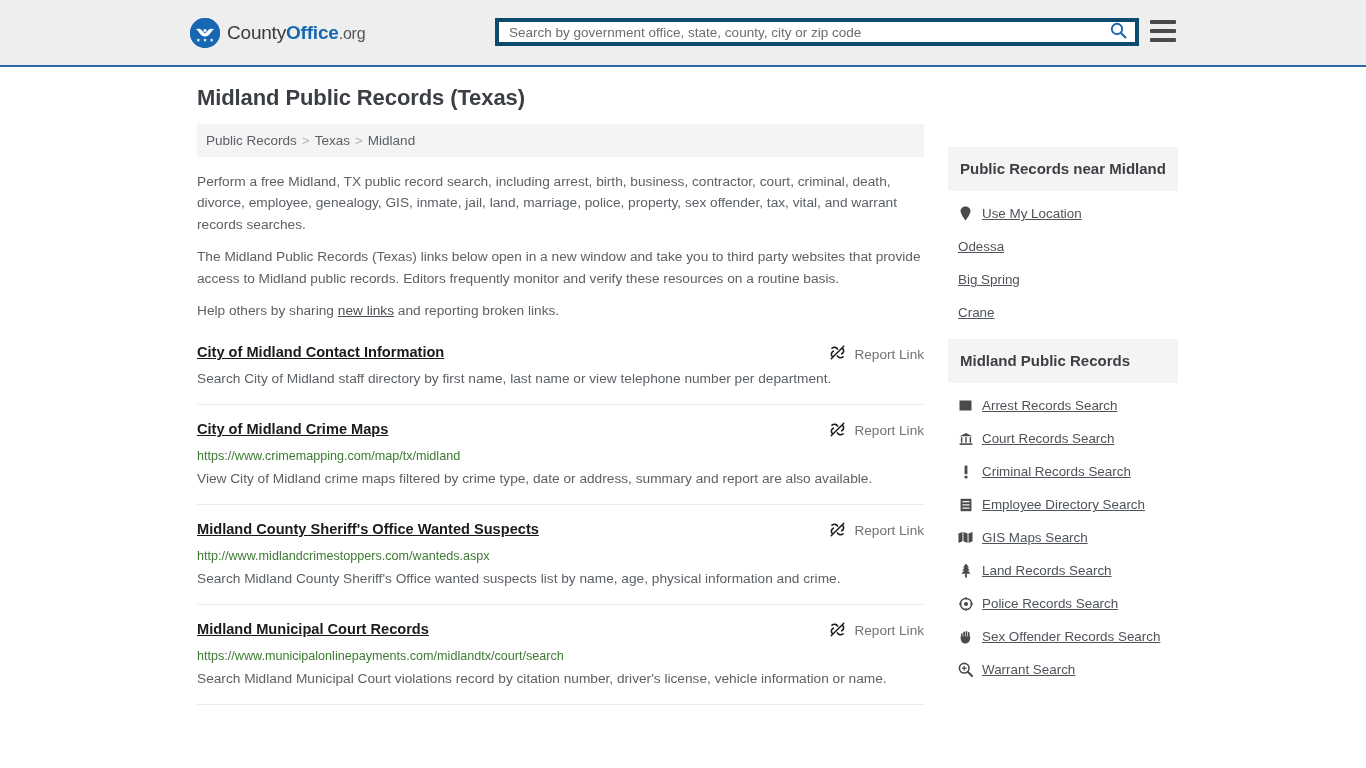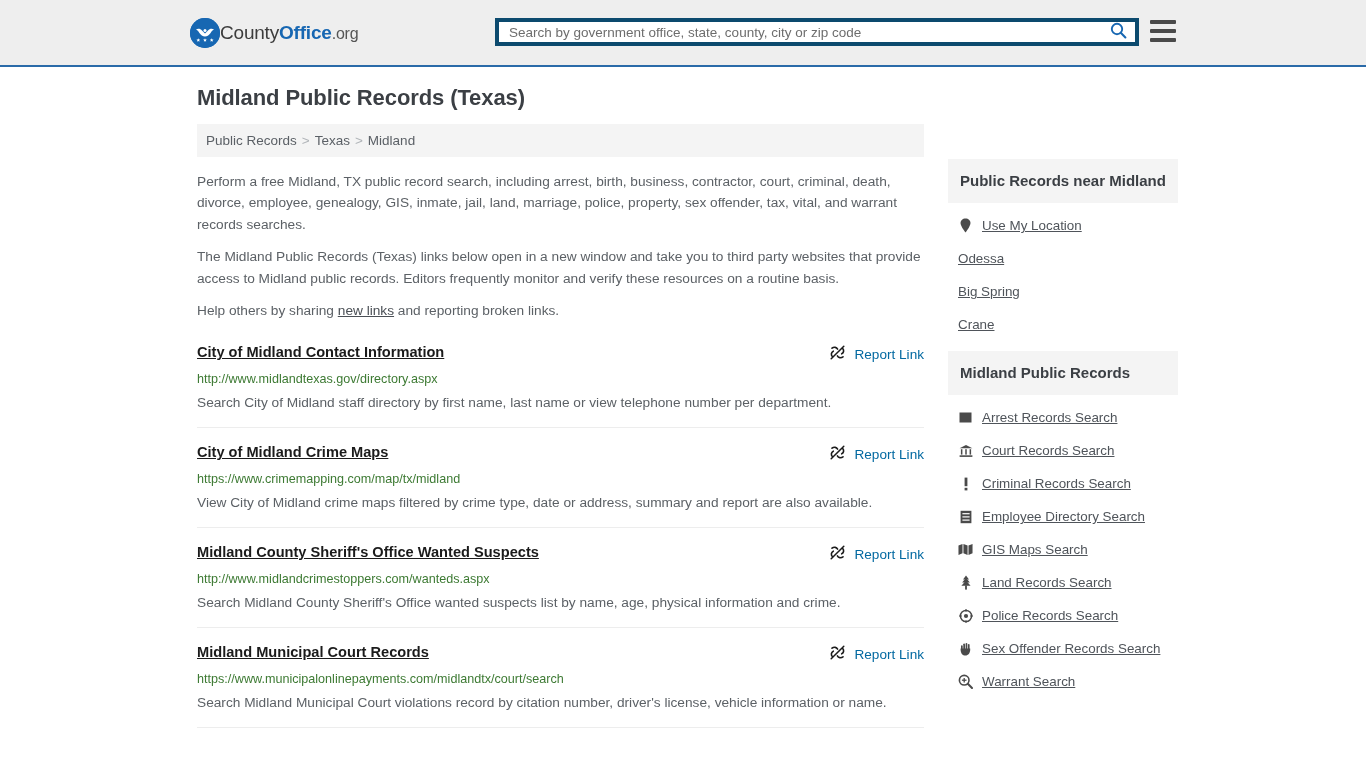--- a/index.html
+++ b/index.html
@@ -19,21 +19,21 @@
     display: flex;
     align-items: center;
     position: relative;
   }
   .logo-wrap {
     position: absolute;
     left: 190px;
     top: 18px;
     display: flex;
     align-items: center;
-    gap: 0;
+    gap: 7px;
     text-decoration: none;
   }
   .logo-mark {
     width: 30px; height: 30px;
     border-radius: 50%;
     background: #1767b2;
     position: relative;
     flex: 0 0 auto;
     display: block;
   }
@@ -157,21 +157,21 @@
     line-height: 1.25;
     flex: 1 1 auto;
     padding-right: 16px;
   }
   .report-link {
     flex: 0 0 auto;
     display: flex;
     align-items: center;
     gap: 8px;
     font-size: 13.6px;
-    color: #0369a1;
+    color: #737373;
     text-decoration: none;
     white-space: nowrap;
     padding-top: 1px;
   }
   .result-url {
     display: block;
     font-size: 12.6px;
     color: #3d7a33;
     margin-top: 7px;
     text-decoration: none;
@@ -277,21 +277,20 @@
               <a class="report-link" href="#">
                 <span>
                   <svg width="17" height="17" viewBox="0 0 17 17" aria-hidden="true">
                     <path d="M3 4.2 C5.1 2.6 7.6 3.3 8.6 5.1 M8.4 11.9 C9.4 13.7 11.9 14.4 14 12.8 M3.3 12.6 C1.6 10.6 2.4 8.1 4.3 7.2 M12.7 9.8 C14.6 8.9 15.4 6.4 13.7 4.4" fill="none" stroke="#1b1b1b" stroke-width="1.6" stroke-linecap="round"></path>
                     <line x1="2.2" y1="14.8" x2="14.8" y2="2.2" stroke="#1b1b1b" stroke-width="1.5" stroke-linecap="round"></line>
                   </svg>
                 </span>
                 <span>Report Link</span>
               </a>
             </div>
-            <a class="result-url" href="#">http://www.midlandtexas.gov/directory.aspx</a>
             <div class="result-desc">Search City of Midland staff directory by first name, last name or view telephone number per department.</div>
           </div>
 
           <div class="result">
             <div class="result-head">
               <a class="result-title" href="#">City of Midland Crime Maps</a>
               <a class="report-link" href="#">
                 <span>
                   <svg width="17" height="17" viewBox="0 0 17 17" aria-hidden="true">
                     <path d="M3 4.2 C5.1 2.6 7.6 3.3 8.6 5.1 M8.4 11.9 C9.4 13.7 11.9 14.4 14 12.8 M3.3 12.6 C1.6 10.6 2.4 8.1 4.3 7.2 M12.7 9.8 C14.6 8.9 15.4 6.4 13.7 4.4" fill="none" stroke="#1b1b1b" stroke-width="1.6" stroke-linecap="round"></path>

